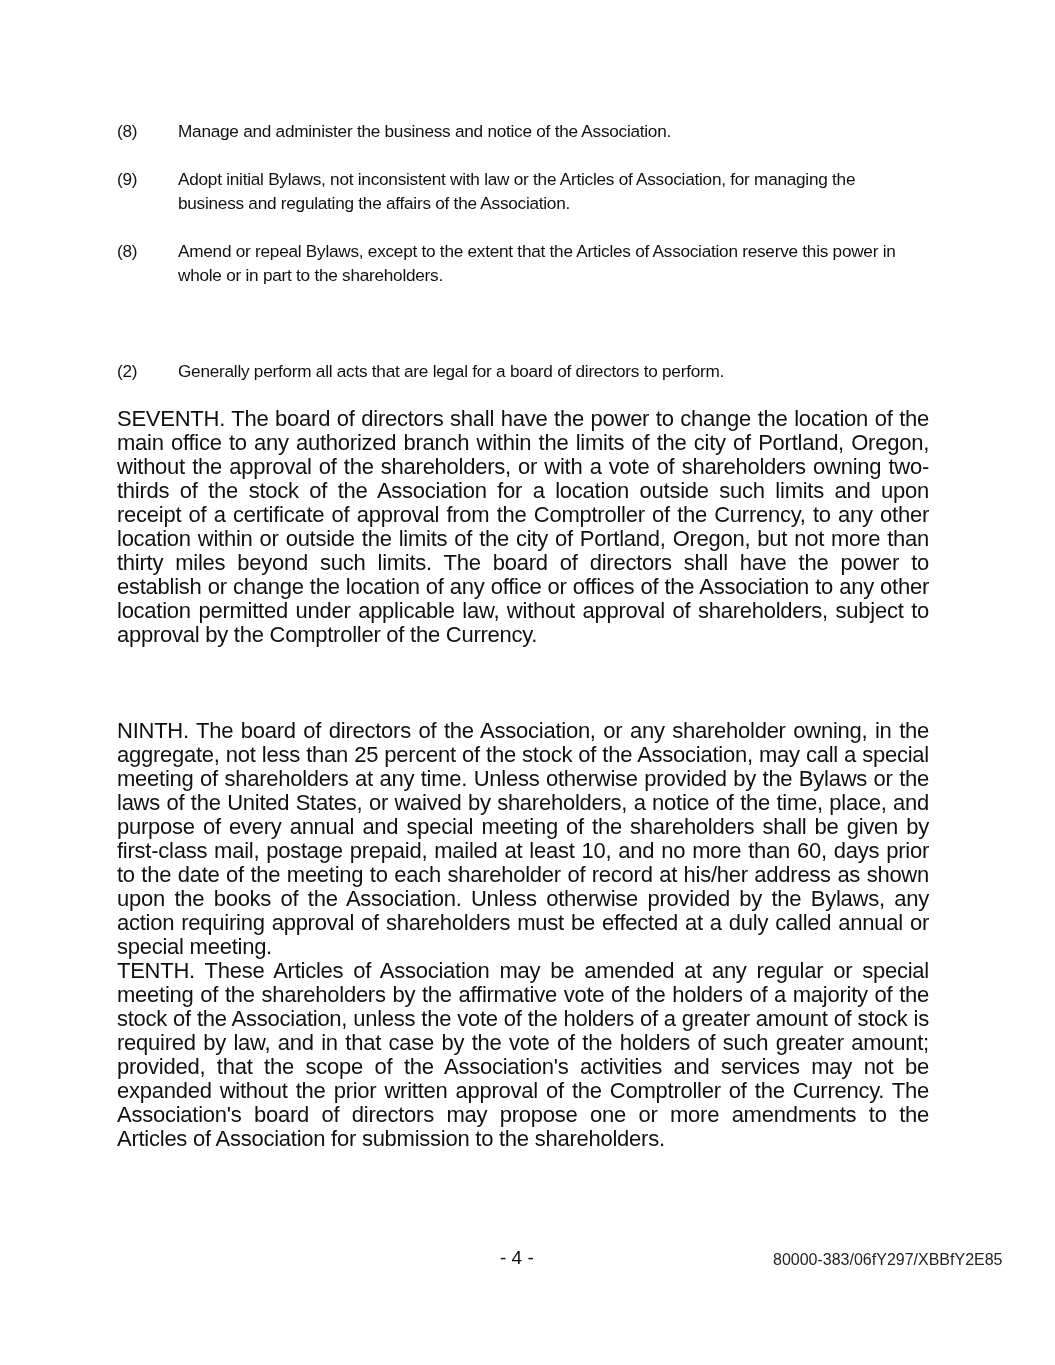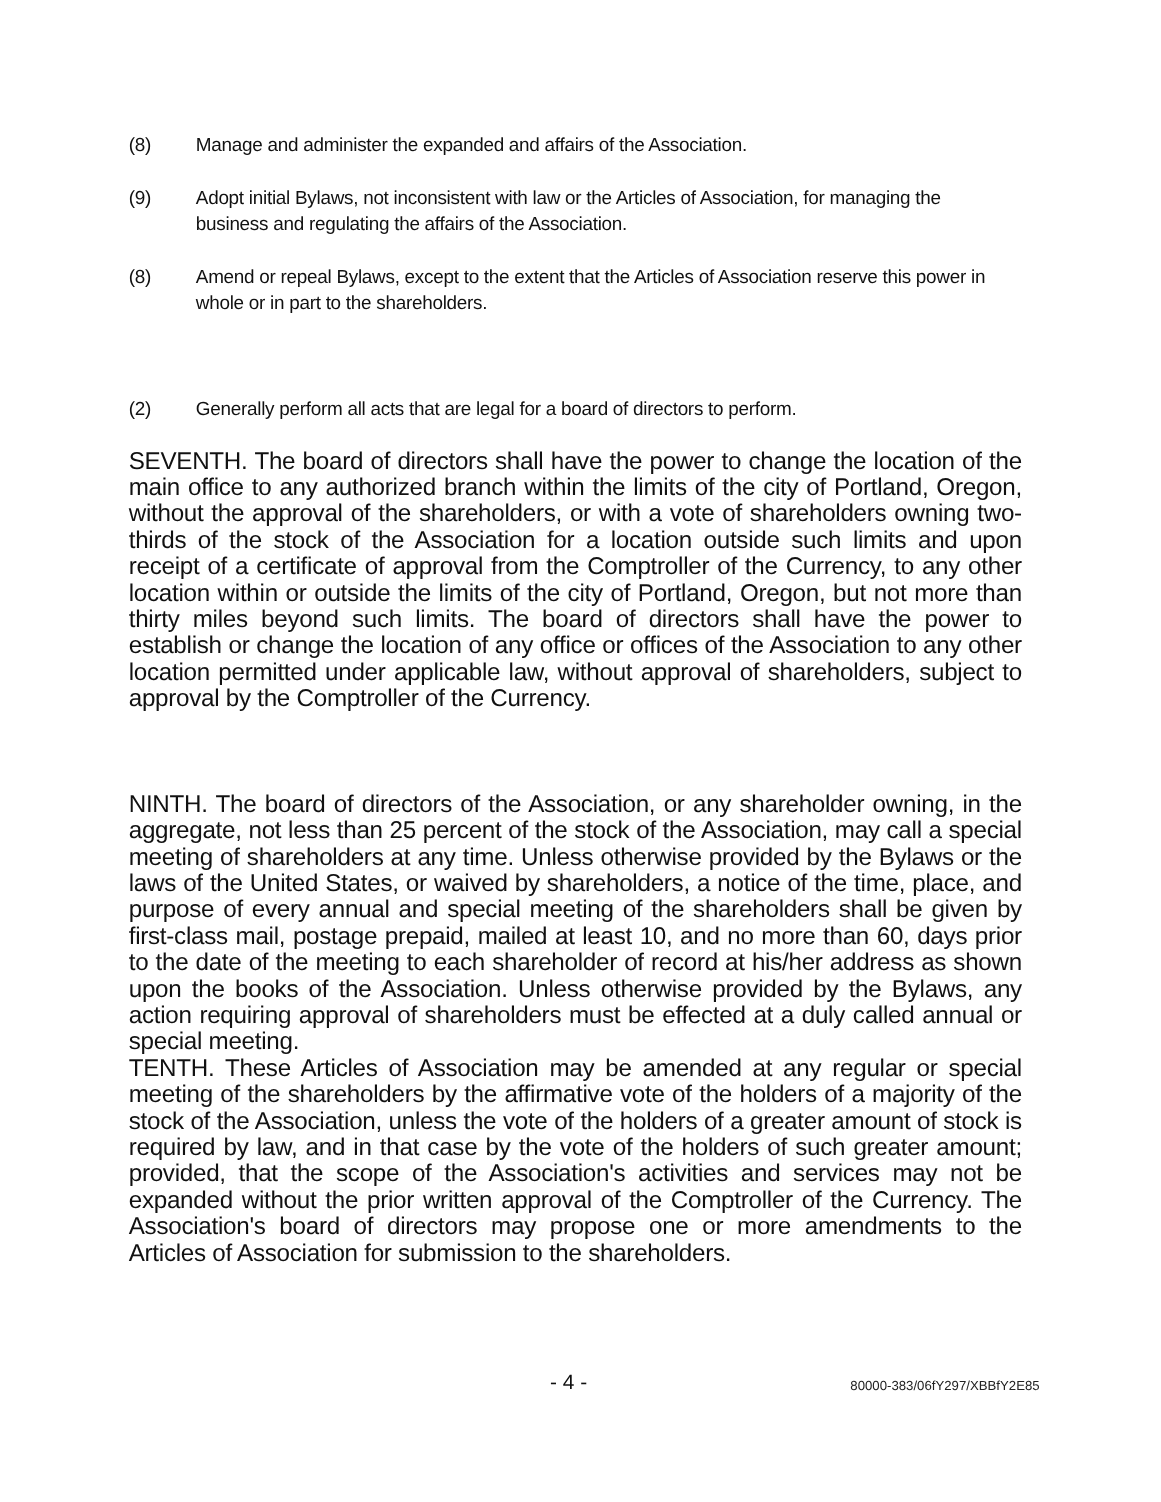--- a/index.html
+++ b/index.html
@@ -53,33 +53,33 @@
       position: absolute;
       left: 500px;
       top: 1247px;
       font-size: 19px;
       line-height: 22px;
     }
     .footer-ref {
       position: absolute;
       left: 773px;
       top: 1253px;
-      font-size: 12px;
+      font-size: 16px;
       line-height: 14px;
       color: #222;
     }
   </style>
 </head>
 <body>
 
 <div class="page">
 
   <div class="list-item" style="top:119px;">
     <span class="list-num">(8)</span>
-    <span class="list-text">Manage and administer the expanded and affairs of the Association.</span>
+    <span class="list-text">Manage and administer the business and notice of the Association.</span>
   </div>
 
   <div class="list-item" style="top:167px;">
     <span class="list-num">(9)</span>
     <span class="list-text" style="width:690px;">Adopt initial Bylaws, not inconsistent with law or the Articles of Association, for managing the business and regulating the affairs of the Association.</span>
   </div>
 
   <div class="list-item" style="top:239px;">
     <span class="list-num">(8)</span>
     <span class="list-text" style="width:750px;">Amend or repeal Bylaws, except to the extent that the Articles of Association reserve this power in whole or in part to the shareholders.</span>

